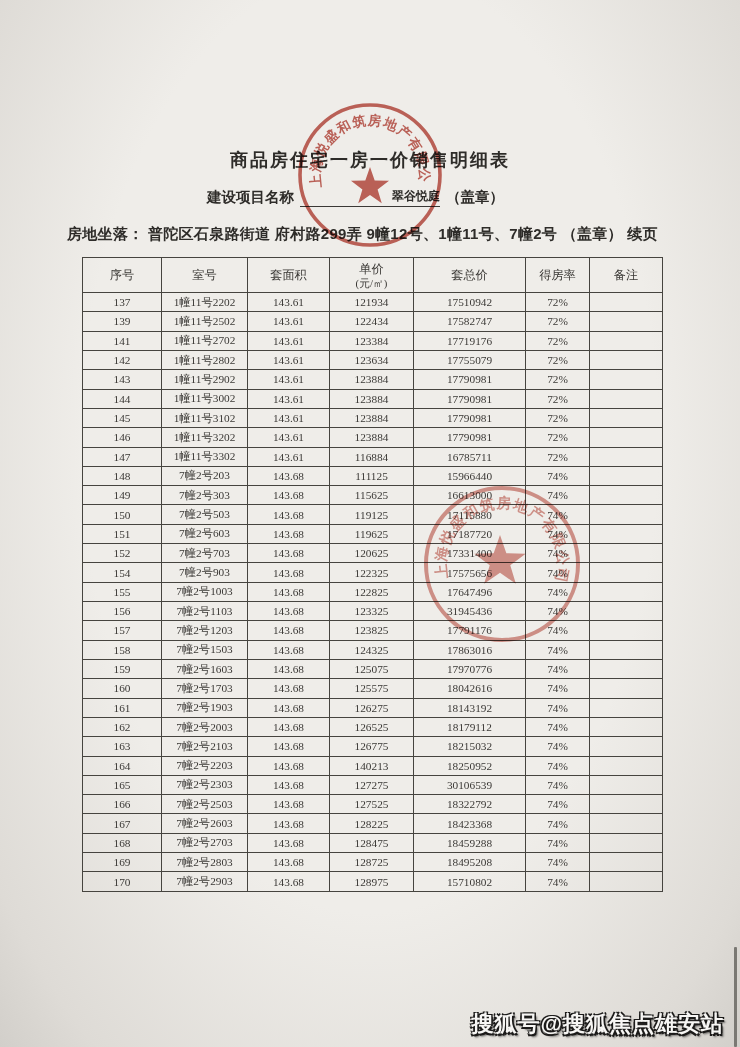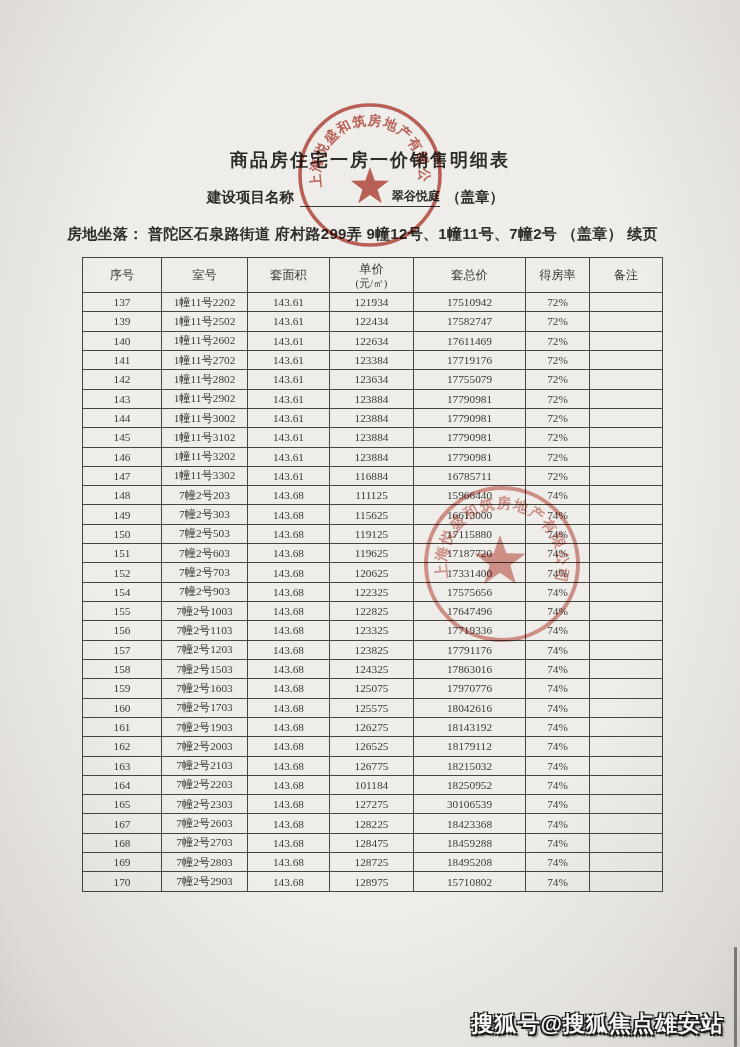--- a/index.html
+++ b/index.html
@@ -131,29 +131,20 @@
         <tr>
           <td>139</td>
           <td>1幢11号2502</td>
           <td>143.61</td>
           <td>122434</td>
           <td>17582747</td>
           <td>72%</td>
           <td></td>
         </tr>
         <tr>
-          <td>140</td>
-          <td>1幢11号2602</td>
-          <td>143.61</td>
-          <td>122634</td>
-          <td>17611469</td>
-          <td>72%</td>
-          <td></td>
-        </tr>
-        <tr>
           <td>141</td>
           <td>1幢11号2702</td>
           <td>143.61</td>
           <td>123384</td>
           <td>17719176</td>
           <td>72%</td>
           <td></td>
         </tr>
         <tr>
           <td>142</td>
@@ -270,21 +261,21 @@
           <td>122825</td>
           <td>17647496</td>
           <td>74%</td>
           <td></td>
         </tr>
         <tr>
           <td>156</td>
           <td>7幢2号1103</td>
           <td>143.68</td>
           <td>123325</td>
-          <td>17719336</td>
+          <td>31945436</td>
           <td>74%</td>
           <td></td>
         </tr>
         <tr>
           <td>157</td>
           <td>7幢2号1203</td>
           <td>143.68</td>
           <td>123825</td>
           <td>17791176</td>
           <td>74%</td>
@@ -341,31 +332,40 @@
           <td>143.68</td>
           <td>126775</td>
           <td>18215032</td>
           <td>74%</td>
           <td></td>
         </tr>
         <tr>
           <td>164</td>
           <td>7幢2号2203</td>
           <td>143.68</td>
-          <td>101184</td>
+          <td>140213</td>
           <td>18250952</td>
           <td>74%</td>
           <td></td>
         </tr>
         <tr>
           <td>165</td>
           <td>7幢2号2303</td>
           <td>143.68</td>
           <td>127275</td>
           <td>30106539</td>
+          <td>74%</td>
+          <td></td>
+        </tr>
+        <tr>
+          <td>166</td>
+          <td>7幢2号2503</td>
+          <td>143.68</td>
+          <td>127525</td>
+          <td>18322792</td>
           <td>74%</td>
           <td></td>
         </tr>
         <tr>
           <td>167</td>
           <td>7幢2号2603</td>
           <td>143.68</td>
           <td>128225</td>
           <td>18423368</td>
           <td>74%</td>

